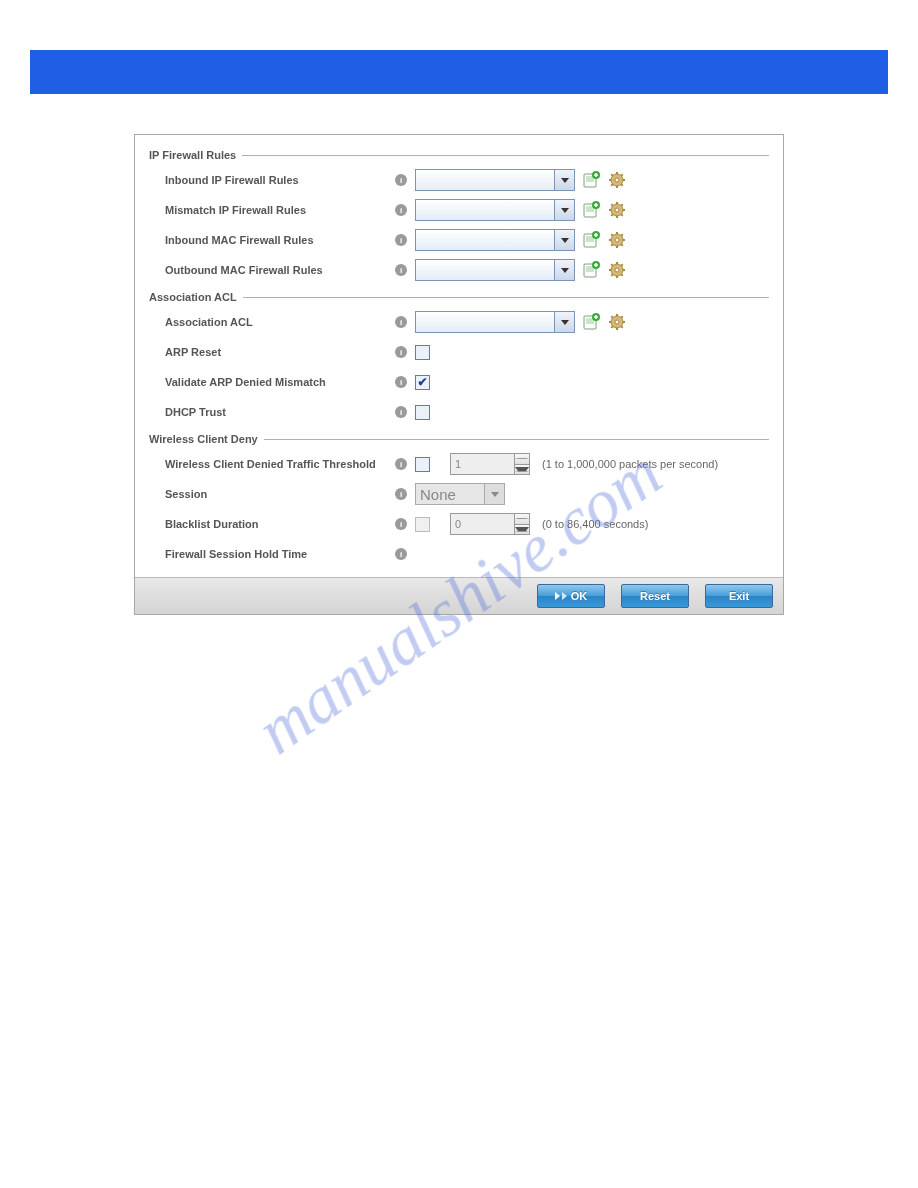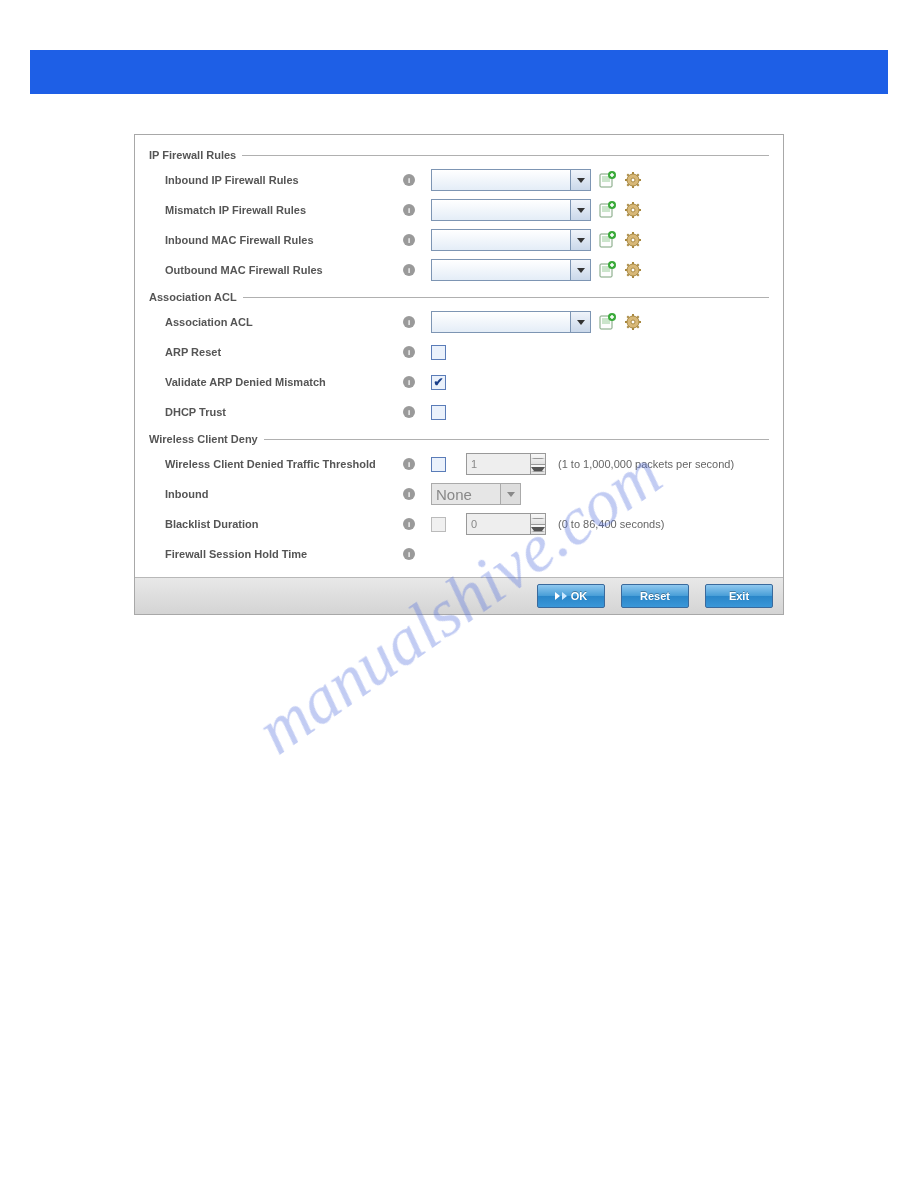--- a/index.html
+++ b/index.html
@@ -34,21 +34,20 @@
     flex: 1;
     height: 1px;
     background: #b0b0b0;
     margin-left: 6px;
   }
   .row {
     display: flex;
     align-items: center;
     min-height: 30px;
     padding: 1px 0;
-    gap: 8px;
   }
   .row .label {
     width: 246px;
     padding-left: 16px;
     font-weight: bold;
     color: #555;
   }
   .info-icon {
     width: 12px; height: 12px;
     border-radius: 50%;
@@ -415,21 +414,21 @@
                 <div>
                   <div class="tri-down-sm"></div>
                 </div>
               </div>
           </div>
           <span class="hint">(1 to 1,000,000 packets per second)</span>
         </div>
       </div>
 
       <div class="row">
-        <div class="label">Inbound</div>
+        <div class="label">Session</div>
         <span class="info-icon">i</span>
         <div class="controls">
           <div class="dropdown disabled select-unit">
             <span>None</span>
             <div class="arrow">
                 <div class="tri-down"></div>
               </div>
           </div>
         </div>
       </div>

